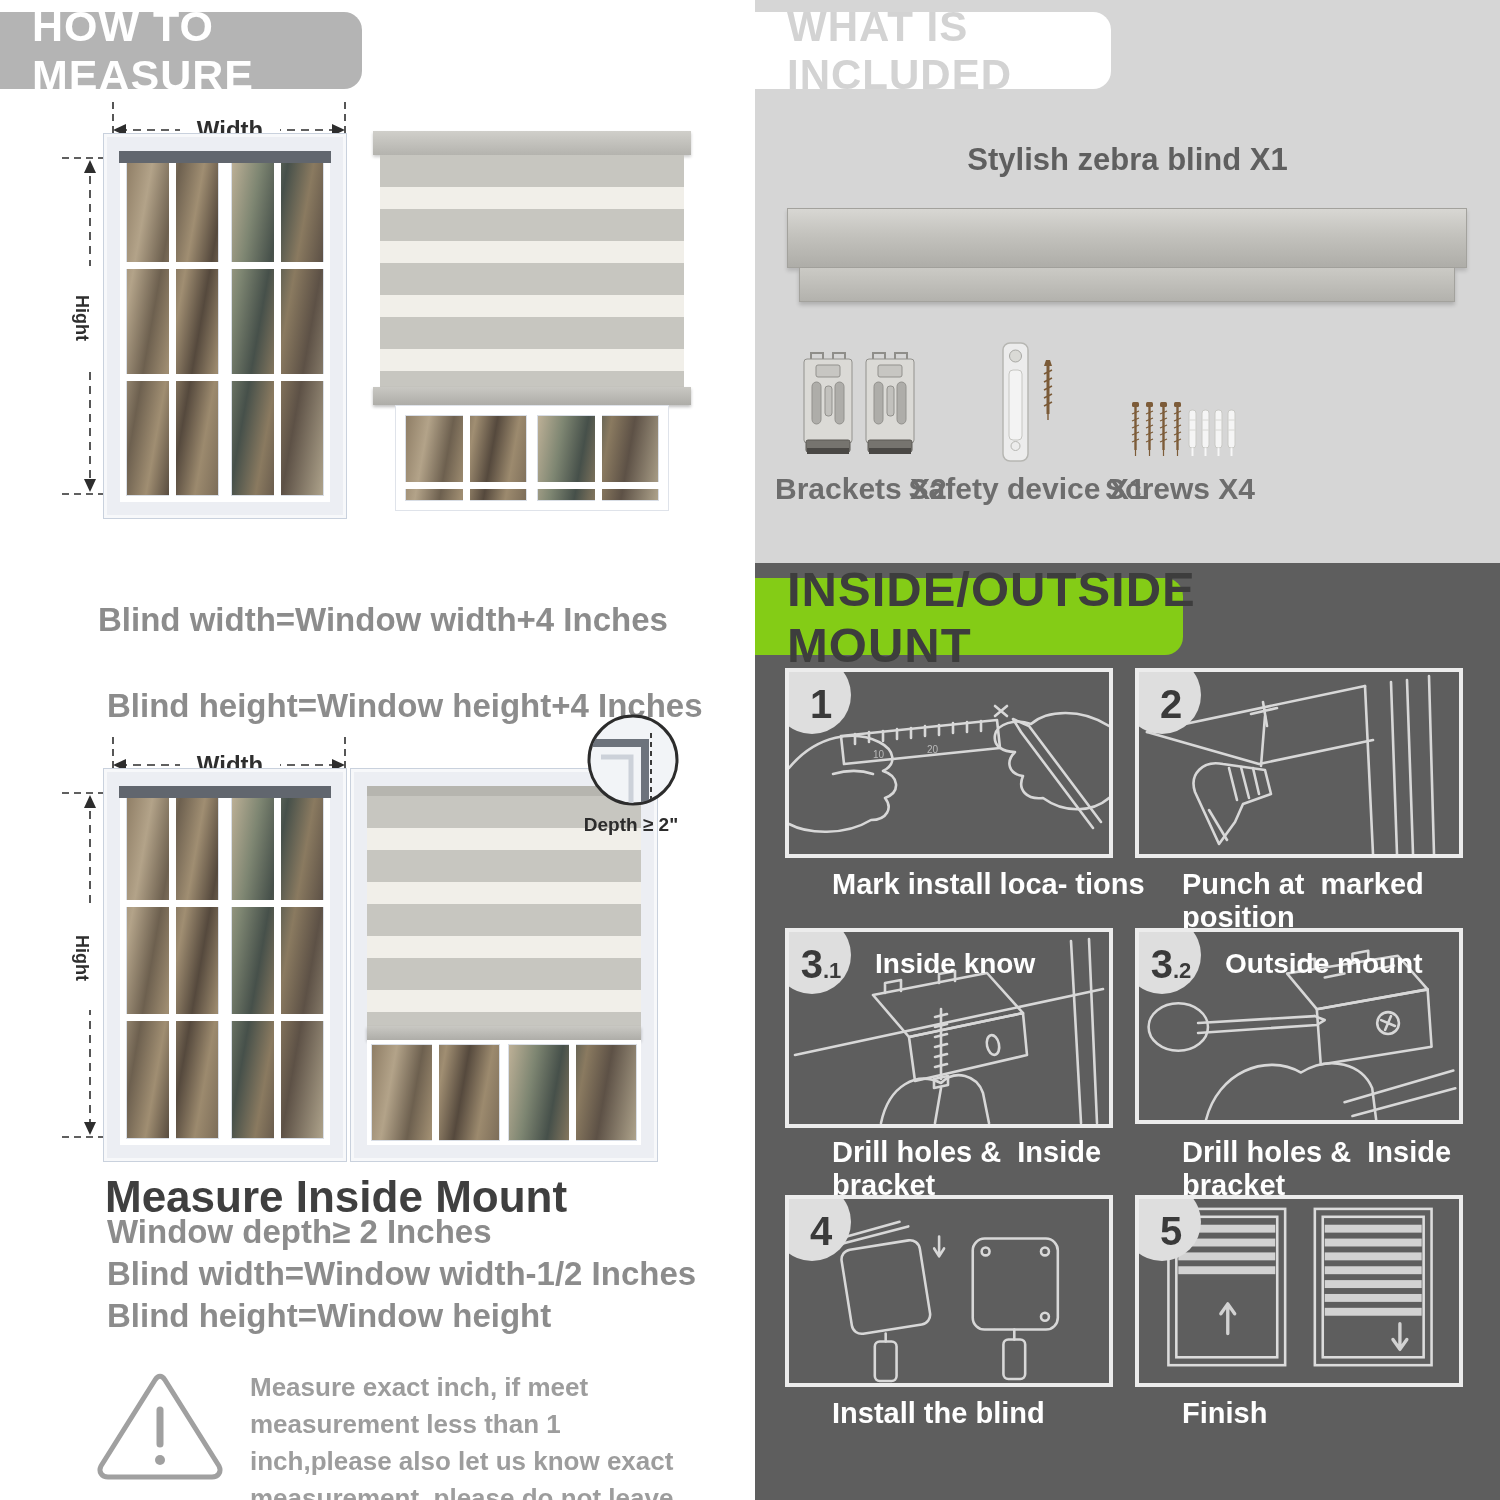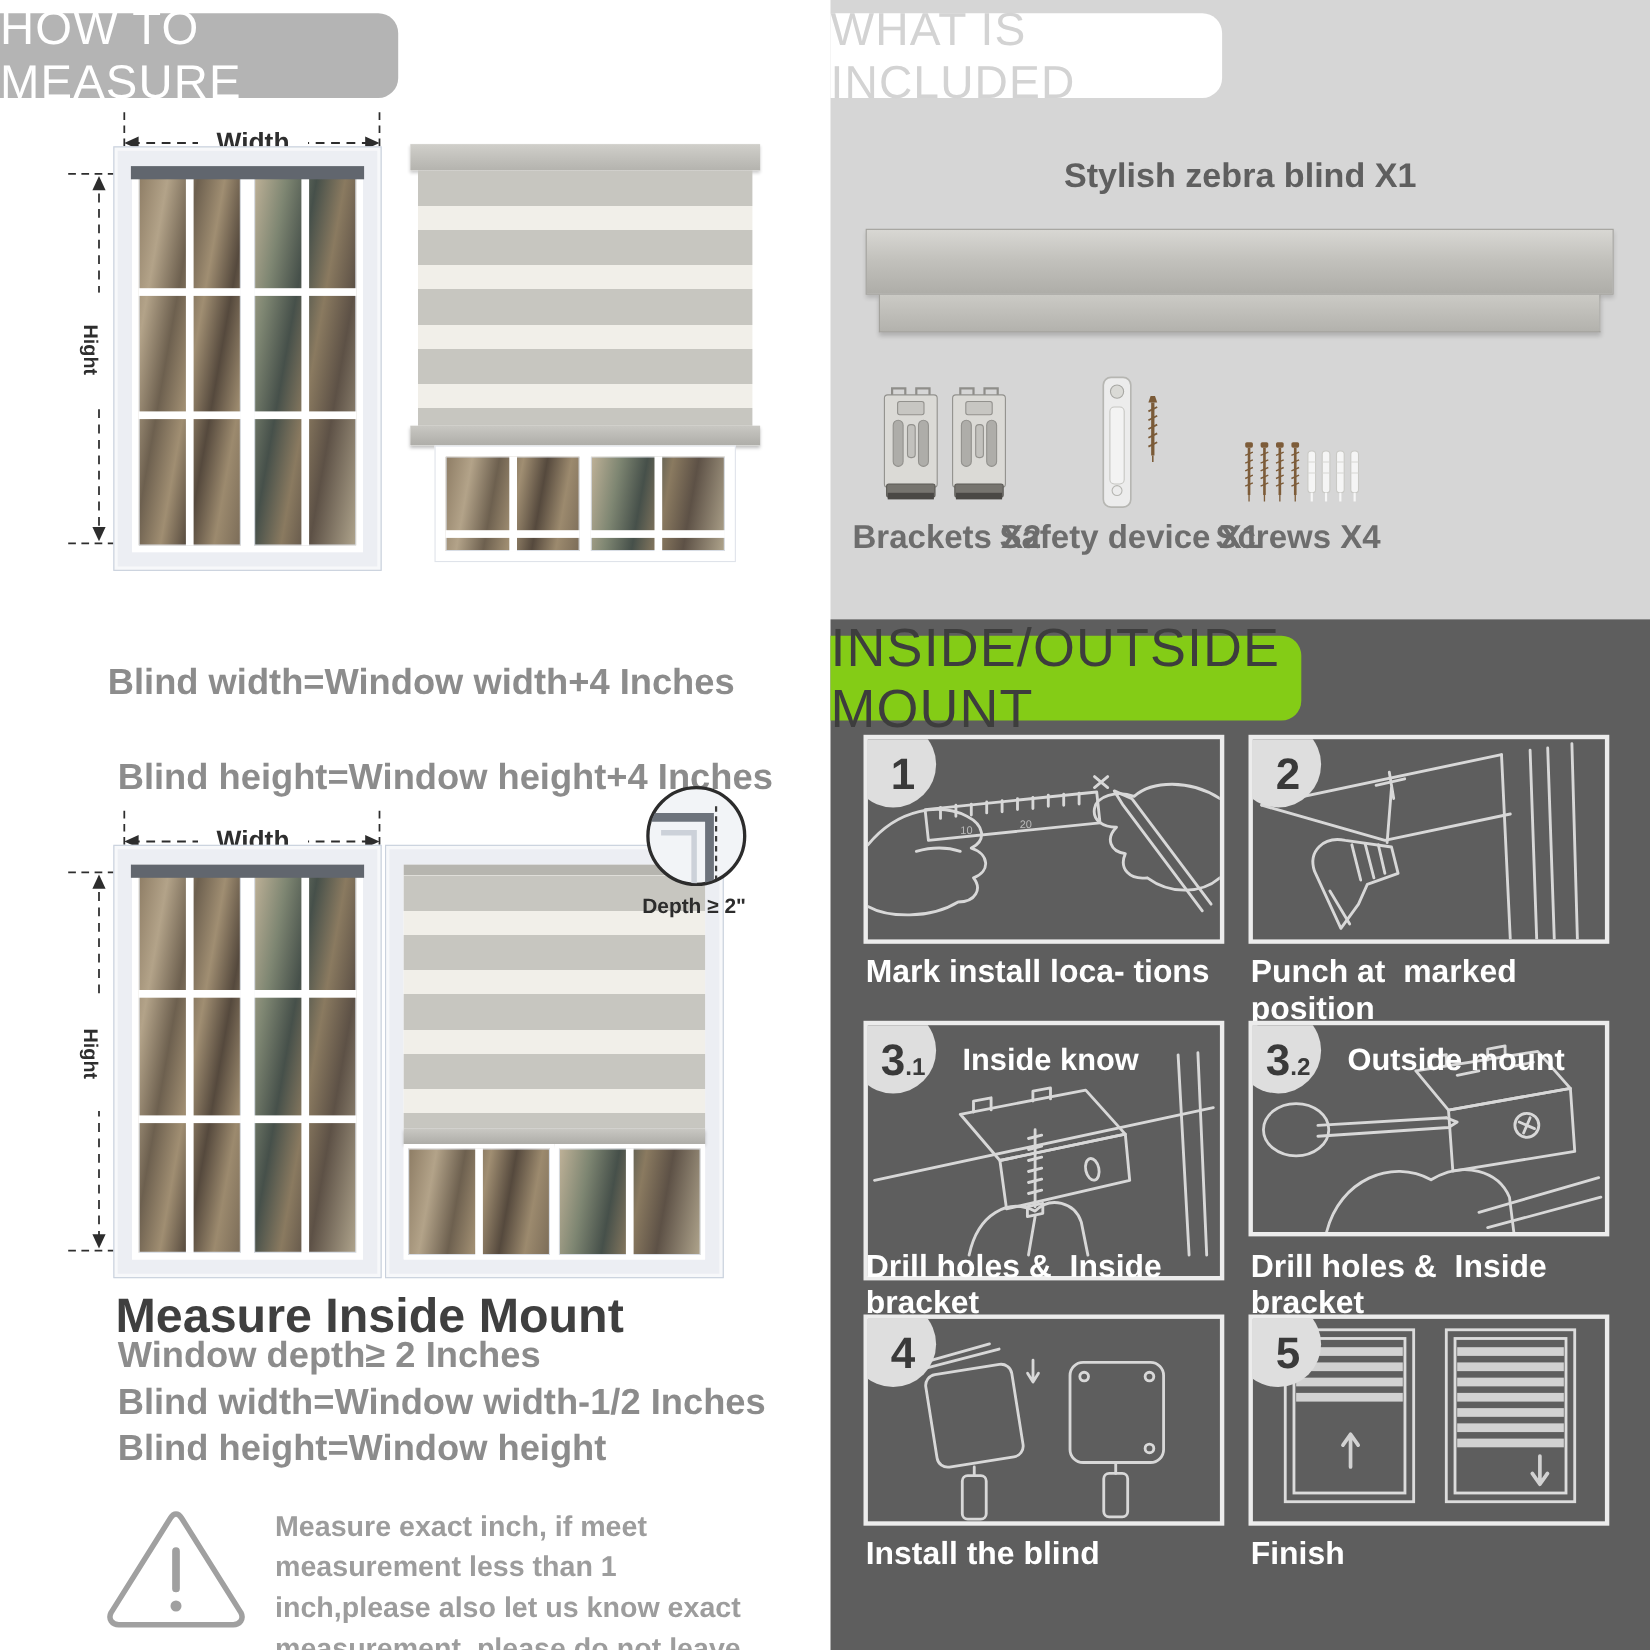--- a/index.html
+++ b/index.html
@@ -2,21 +2,21 @@
 <html><head>
 <meta charset="utf-8">
 <style>
   html,body{margin:0;padding:0;background:#ffffff;}
   .canvas{position:relative;width:1500px;height:1500px;background:#ffffff;overflow:hidden;
           font-family:"Liberation Sans",sans-serif;}
   .abs{position:absolute;}
 
   
   .banner{position:absolute;left:0;height:77px;border-radius:0 18px 18px 0;
-          font-weight:normal;letter-spacing:1px;display:flex;align-items:center;box-sizing:border-box;}
+          font-weight:bold;letter-spacing:1px;display:flex;align-items:center;padding-left:32px;box-sizing:border-box;}
   .banner-gray{top:12px;width:362px;background:#b4b4b4;color:#ffffff;font-size:43px;}
   .banner-included{top:12px;width:356px;background:#ffffff;color:#d3d3d3;font-size:42px;}
   .banner-mount{top:15px;width:428px;background:#84cc16;color:#3d3d3d;font-size:49px;}
 
   
   .h-dark{position:absolute;font-size:44px;font-weight:bold;color:#3f3f3f;white-space:nowrap;}
   .formula{position:absolute;font-size:33px;font-weight:bold;color:#8c8c8c;white-space:nowrap;}
   .note-text{position:absolute;font-size:26px;font-weight:bold;color:#9d9d9d;line-height:37px;}
 
   
@@ -62,21 +62,21 @@
            background:linear-gradient(180deg,#cbcac5,#b3b2ad);box-shadow:0 3px 4px rgba(0,0,0,.18);}
   .item-label{position:absolute;top:472px;font-size:30px;font-weight:bold;color:#6d6d6d;text-align:center;white-space:nowrap;}
 
   
   .step-box{position:absolute;width:328px;border:4px solid #ececec;box-sizing:border-box;overflow:hidden;}
   .badge{position:absolute;top:-16px;left:-16px;width:78px;height:78px;border-radius:50%;background:#dedede;
          display:flex;align-items:center;justify-content:center;}
   .badge-inner{transform:translate(9px,9px);color:#3a3a3a;font-weight:bold;font-size:40px;line-height:1;}
   .badge-sub{font-size:22px;}
   .step-title{position:absolute;left:86px;top:16px;color:#ffffff;font-size:28px;font-weight:bold;white-space:nowrap;}
-  .step-caption{position:absolute;font-size:29px;font-weight:bold;color:#ffffff;white-space:pre-wrap;width:340px;}
+  .step-caption{position:absolute;font-size:29px;font-weight:bold;color:#ffffff;white-space:pre-wrap;width:340px;margin-left:45px;}
   .step-art{position:absolute;left:0;top:0;width:100%;height:100%;}
 </style>
 </head>
 <body>
 
 <div class="canvas">
 
   <div class="banner banner-gray">
     <span>HOW TO MEASURE</span>
   </div>
@@ -340,21 +340,21 @@
           <path d="M90,96 L98,128 M102,95 L110,126 M114,96 L120,122"></path>
           <path d="M70,138 L88,168"></path>
         </g>
       </svg>
       <div class="badge">
         <div class="badge-inner"><span>2</span><span class="badge-sub"></span></div>
       </div>
     </div>
     <div class="step-caption" style="left:382px;top:305px;">Punch at  marked position</div>
 
-    <div class="step-box" style="left:30px;top:365px;height:236px;text-decoration:underline;">
+    <div class="step-box" style="left:30px;top:365px;height:200px;text-decoration:underline;">
       <svg class="step-art" viewBox="0 0 320 190">
         <g stroke="#d8d8d8" stroke-width="2.6" fill="none" stroke-linecap="round" stroke-linejoin="round">
           <path d="M6,122 L314,56"></path>
           <path d="M282,8 L292,190 M300,6 L308,190"></path>
           <path d="M84,62 L198,40 L234,80 L120,104 Z"></path>
           <path d="M96,60 L96,50 L112,47 L112,58 M150,50 L150,41 L166,38 L166,48"></path>
           <path d="M120,104 L234,80 L238,122 L126,148 Z"></path>
           <ellipse cx="204" cy="112" rx="6" ry="10" transform="rotate(-12 204 112)"></ellipse>
           <path d="M152,76 L152,146"></path>
           <path d="M146,84 L158,81 M146,94 L158,91 M146,104 L158,101 M146,114 L158,111 M146,124 L158,121 M146,134 L158,131"></path>

